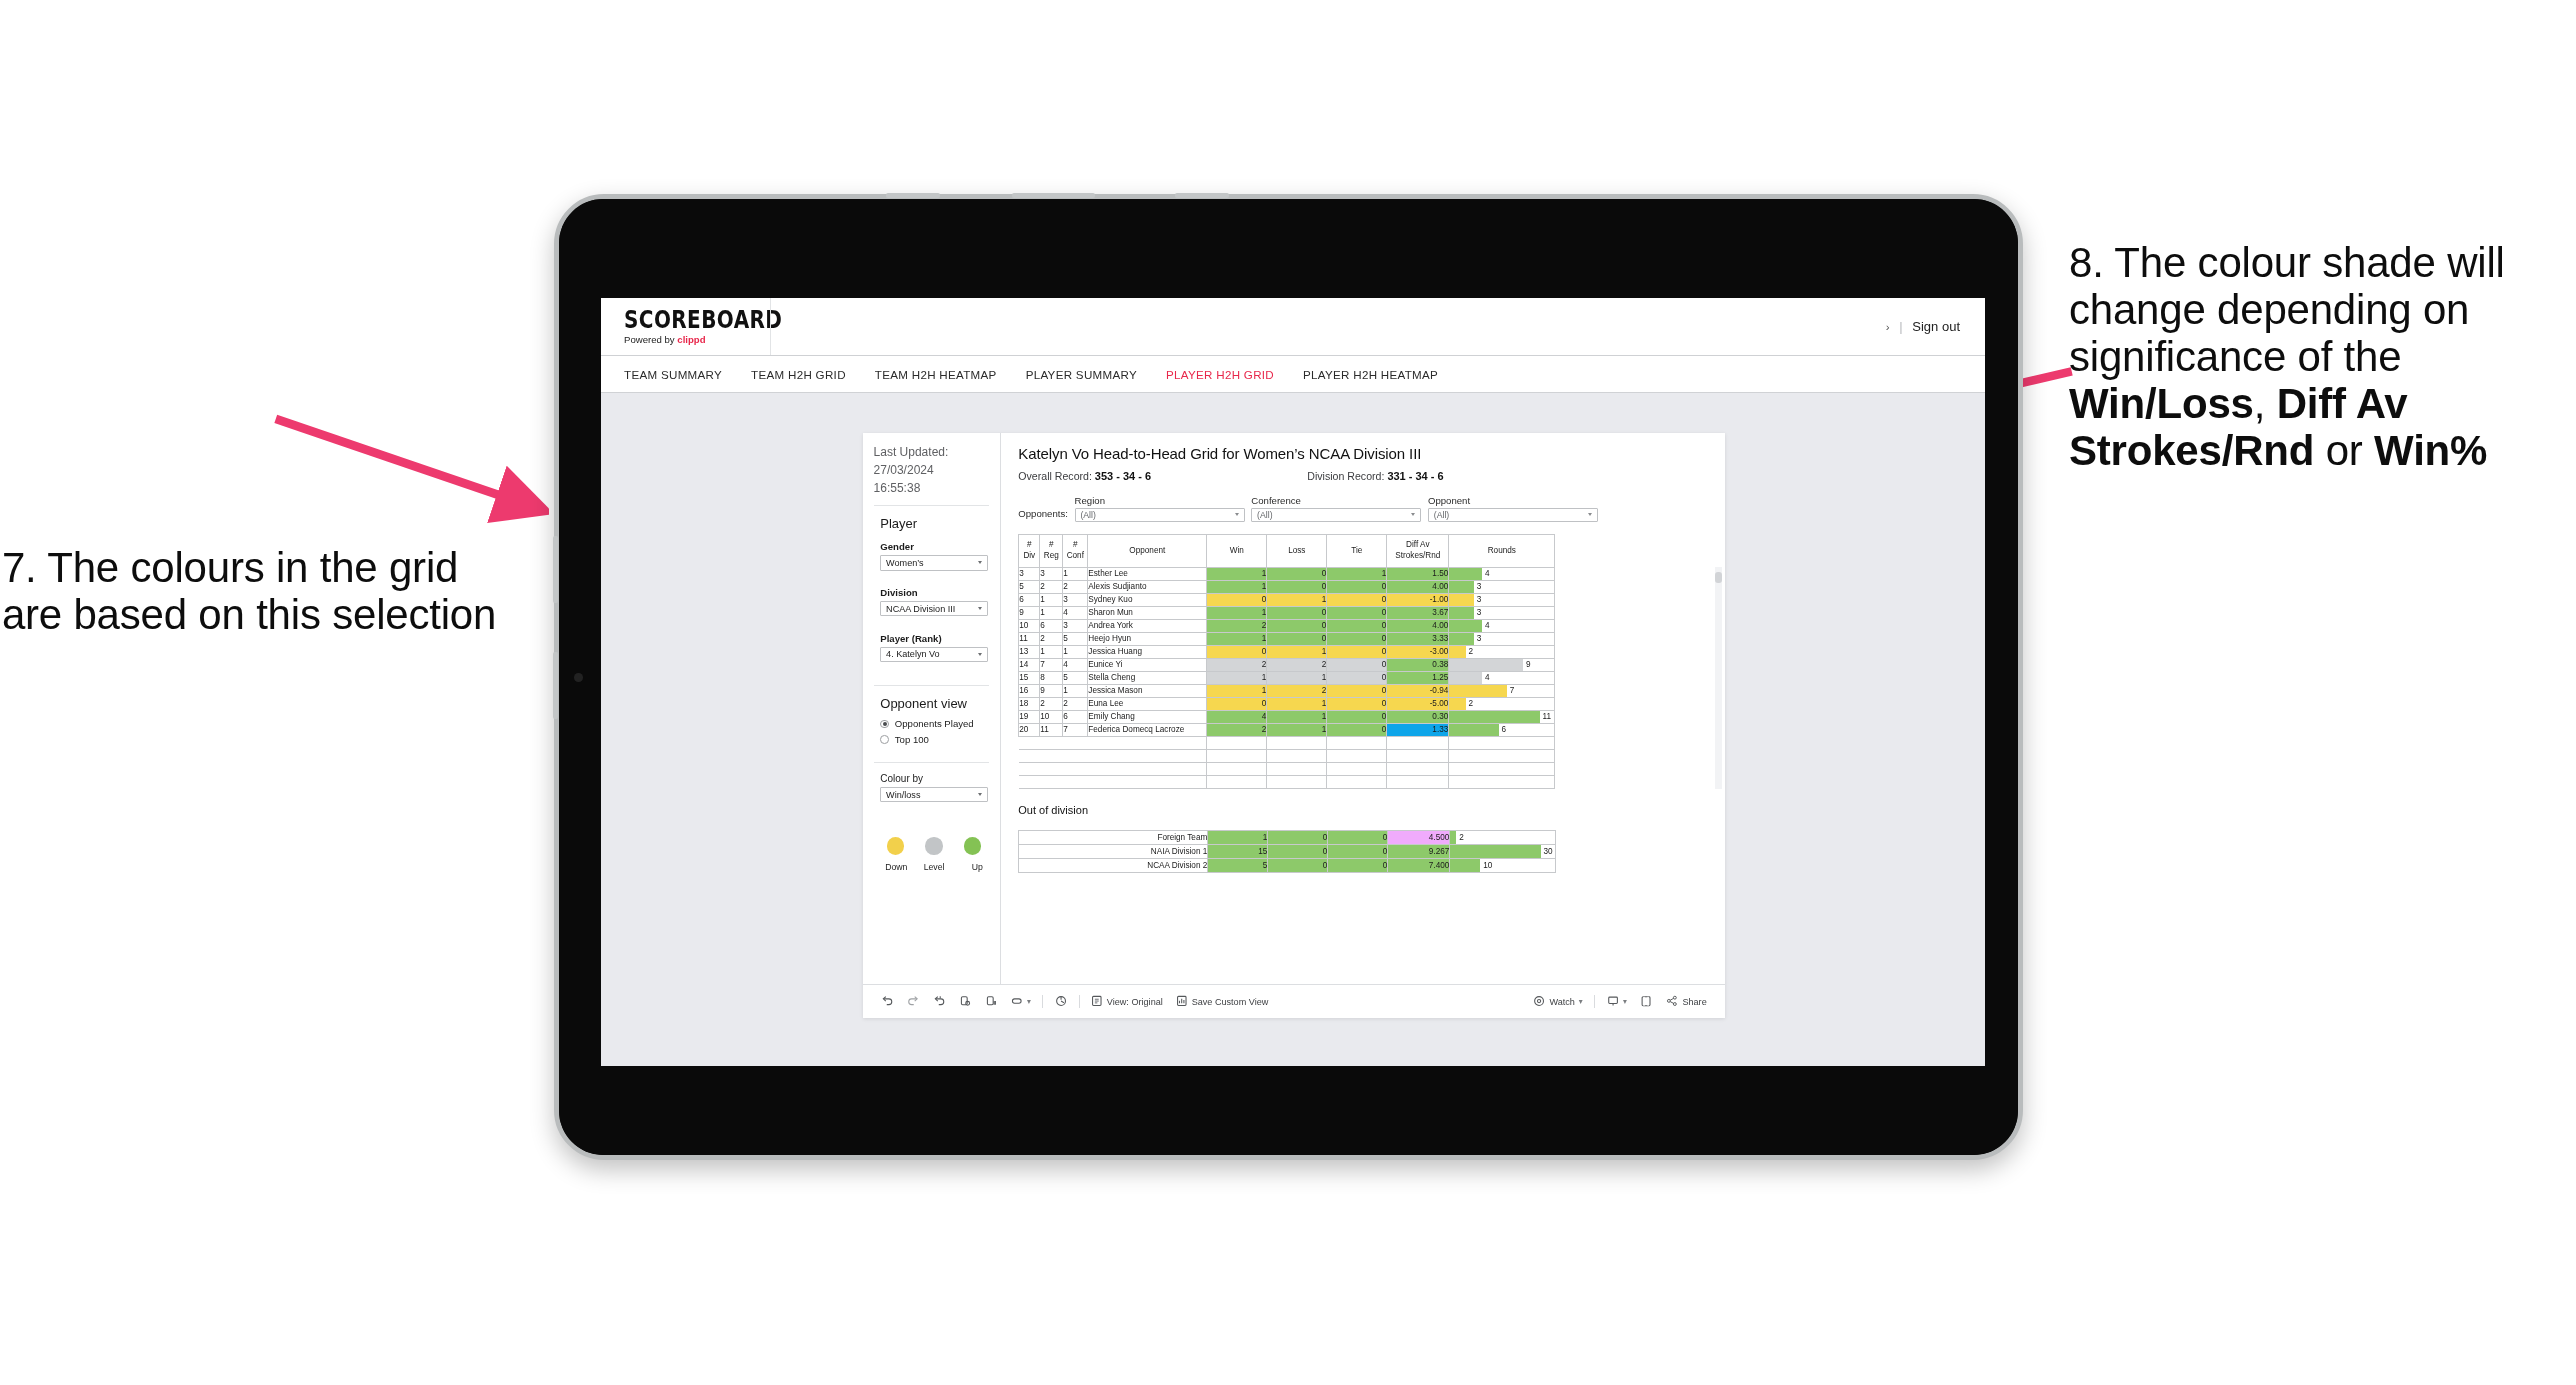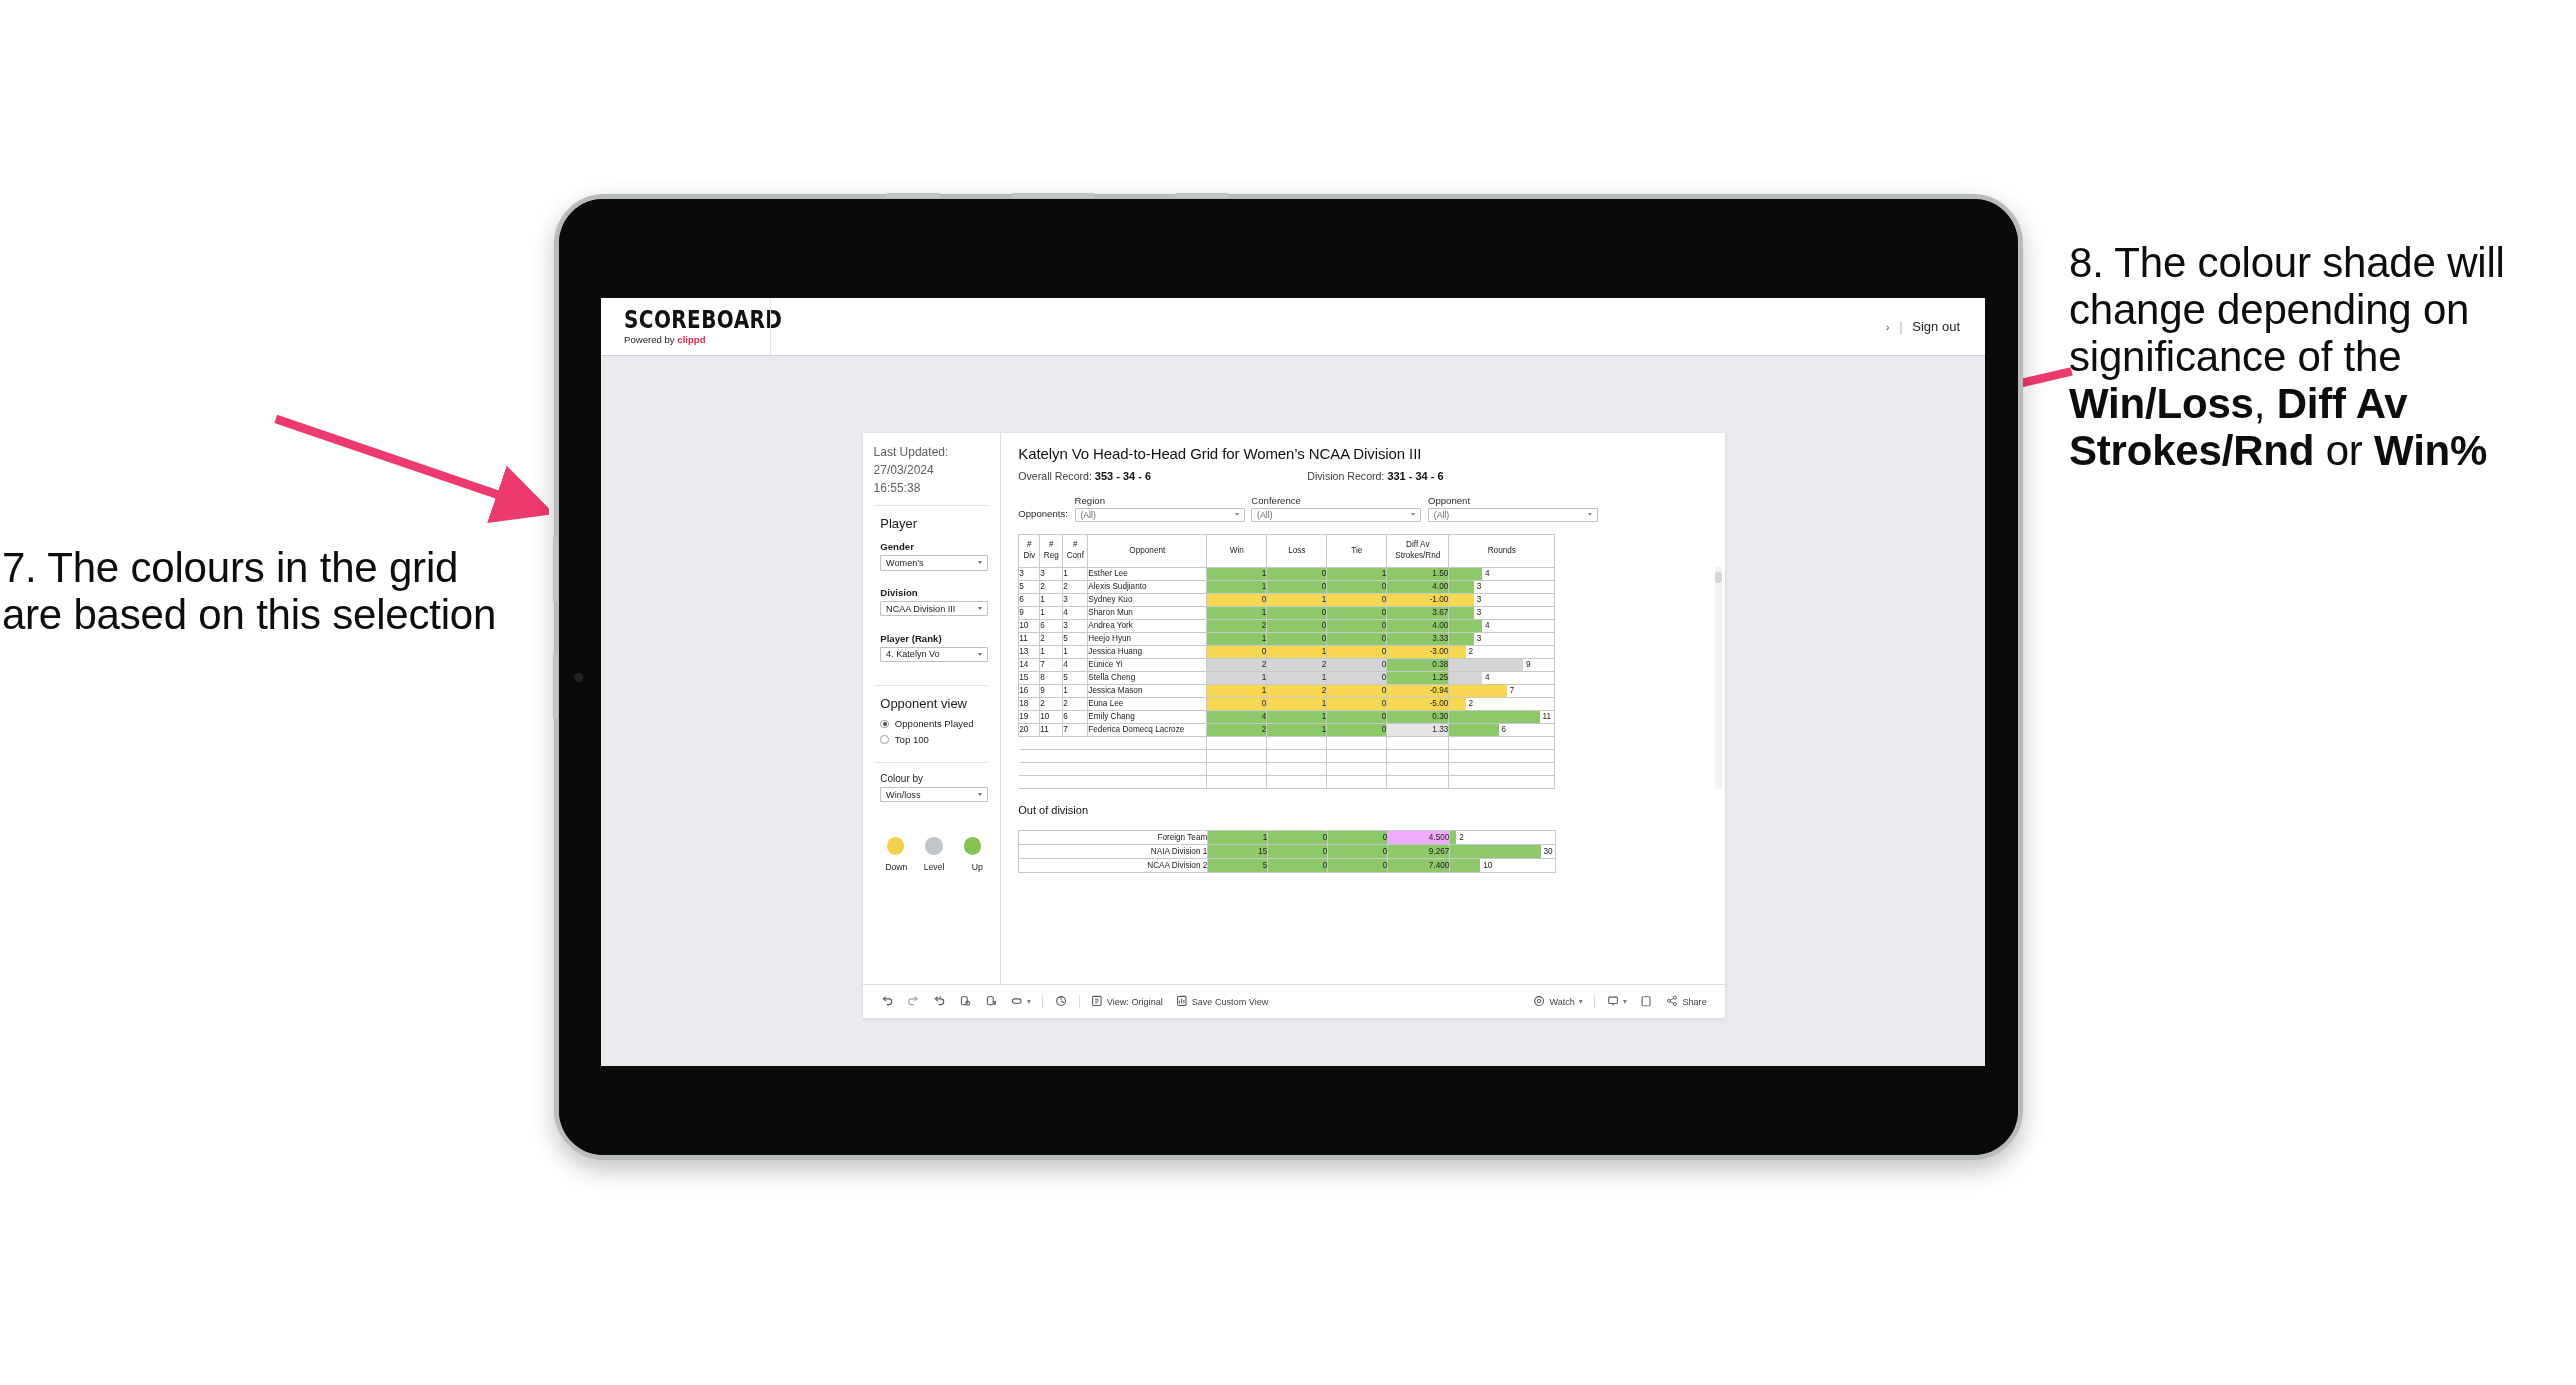--- a/index.html
+++ b/index.html
@@ -211,20 +211,28 @@
         <div id="logo-divider"></div>
 
 
         <div id="signout-wrap">
           <span class="chev">›</span>
           <span class="bar">|</span>
           <span id="signout">Sign out</span>
         </div>
       </div>
 
+      <div id="subbar">
+        <div class="subitem">TEAM SUMMARY</div>
+        <div class="subitem">TEAM H2H GRID</div>
+        <div class="subitem">TEAM H2H HEATMAP</div>
+        <div class="subitem">PLAYER SUMMARY</div>
+        <div class="subitem active">PLAYER H2H GRID</div>
+        <div class="subitem">PLAYER H2H HEATMAP</div>
+      </div>
 
       <div id="card">
         <div id="card-body">
 
           <div id="rail">
             <div class="rail-updated">Last Updated: 27/03/2024</div>
             <div class="rail-updated">16:55:38</div>
             <div class="rail-rule"></div>
 
             <div class="rail-h">Player</div>
@@ -536,21 +544,21 @@
                       </td>
                     </tr>
                     <tr>
                       <td class="c-num">20</td>
                       <td class="c-num">11</td>
                       <td class="c-num">7</td>
                       <td class="c-opp">Federica Domecq Lacroze</td>
                       <td class="c-val" style="background: rgb(141, 201, 106);">2</td>
                       <td class="c-val" style="background: rgb(141, 201, 106);">1</td>
                       <td class="c-val" style="background: rgb(141, 201, 106);">0</td>
-                      <td class="c-val" style="background: #e5e5e5; text-align: right;">1.33</td>
+                      <td class="c-val" style="background: #0ea5e9; text-align: right;">1.33</td>
                       <td class="c-rounds">
                         <span class="rbar" style="width:46.90909090909091%;background:#8DC96A"></span>
                         <span class="rnum" style="left:46.90909090909091%">6</span>
                       </td>
                     </tr>
                     <tr class="blank-row">
                       <td style="border-left: none; border-right: none;"></td>
                       <td style="border-left: none; border-right: none;"></td>
                       <td style="border-left: none; border-right: none;"></td>
                       <td style="border-left: none; border-right: 1px solid rgb(199, 201, 204);"></td>

